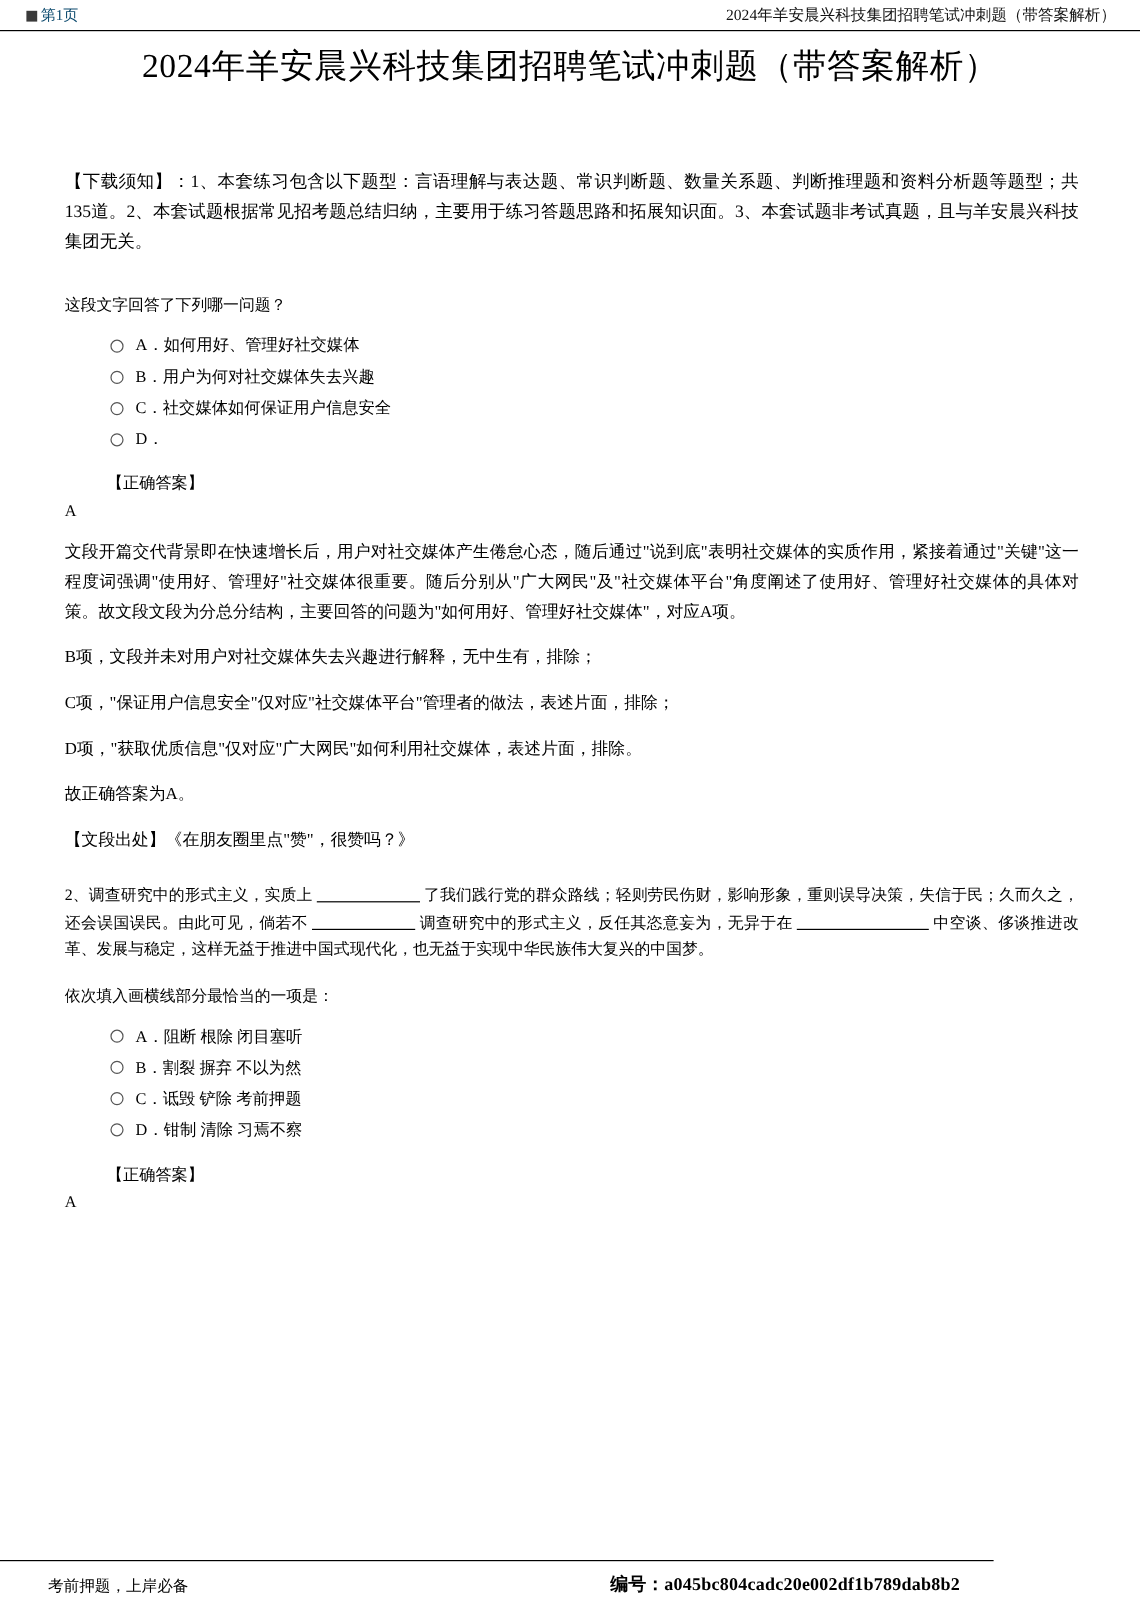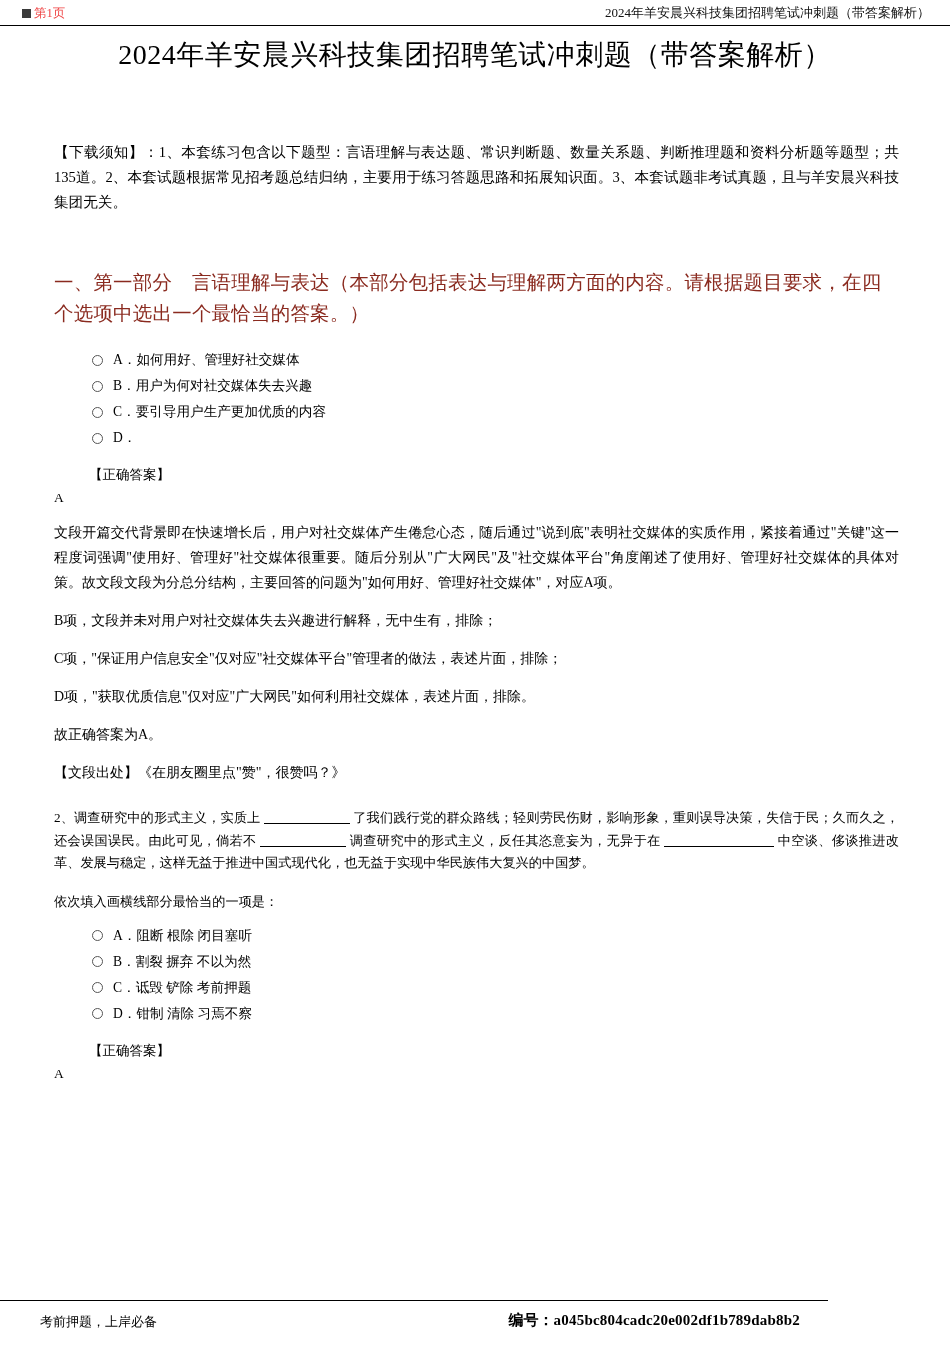--- a/index.html
+++ b/index.html
@@ -29,21 +29,21 @@
     width: 950px;
     height: 26px;
     border-bottom: 1px solid #000;
     box-sizing: border-box;
   }
   .header-left {
     position: absolute;
     left: 22px;
     top: 5px;
     font-size: 12.5px;
-    color: #ef4444;
+    color: #0c4a6e;
     font-family: "Liberation Serif", serif;
   }
   .header-left .pagebox {
     display: inline-block;
     width: 9px;
     height: 9px;
     background: #3a3a3a;
     margin-right: 3px;
     vertical-align: -1px;
   }
@@ -185,38 +185,38 @@
     </div>
     <div class="header-right">2024年羊安晨兴科技集团招聘笔试冲刺题（带答案解析）</div>
   </div>
 
   <div class="doc-title">2024年羊安晨兴科技集团招聘笔试冲刺题（带答案解析）</div>
 
   <div class="content">
 
     <div class="notice">【下载须知】：1、本套练习包含以下题型：言语理解与表达题、常识判断题、数量关系题、判断推理题和资料分析题等题型；共135道。2、本套试题根据常见招考题总结归纳，主要用于练习答题思路和拓展知识面。3、本套试题非考试真题，且与羊安晨兴科技集团无关。</div>
 
-    <div class="section-title">一、第一部分　言语理解与表达（本部分包括表达与理解两方面的内容。请根据题目要求，在四个选项中选出一个最恰当的答案。）</div>
 
     <div>
+      <div class="q-prompt">这段文字回答了下列哪一问题？</div>
       <div class="options">
         <div class="option">
           <span class="radio"></span>
           <span class="opt-label">A．</span>
           <span class="opt-label">如何用好、管理好社交媒体</span>
         </div>
         <div class="option">
           <span class="radio"></span>
           <span class="opt-label">B．</span>
           <span class="opt-label">用户为何对社交媒体失去兴趣</span>
         </div>
         <div class="option">
           <span class="radio"></span>
           <span class="opt-label">C．</span>
-          <span class="opt-label">要引导用户生产更加优质的内容</span>
+          <span class="opt-label">社交媒体如何保证用户信息安全</span>
         </div>
         <div class="option">
           <span class="radio"></span>
           <span class="opt-label">D．</span>
         </div>
       </div>
       <div class="tagline">【正确答案】</div>
       <div class="answer-letter">A</div>
       <div class="analysis-p first">文段开篇交代背景即在快速增长后，用户对社交媒体产生倦怠心态，随后通过"说到底"表明社交媒体的实质作用，紧接着通过"关键"这一程度词强调"使用好、管理好"社交媒体很重要。随后分别从"广大网民"及"社交媒体平台"角度阐述了使用好、管理好社交媒体的具体对策。故文段文段为分总分结构，主要回答的问题为"如何用好、管理好社交媒体"，对应A项。</div>
       <div class="analysis-p">B项，文段并未对用户对社交媒体失去兴趣进行解释，无中生有，排除；</div>

